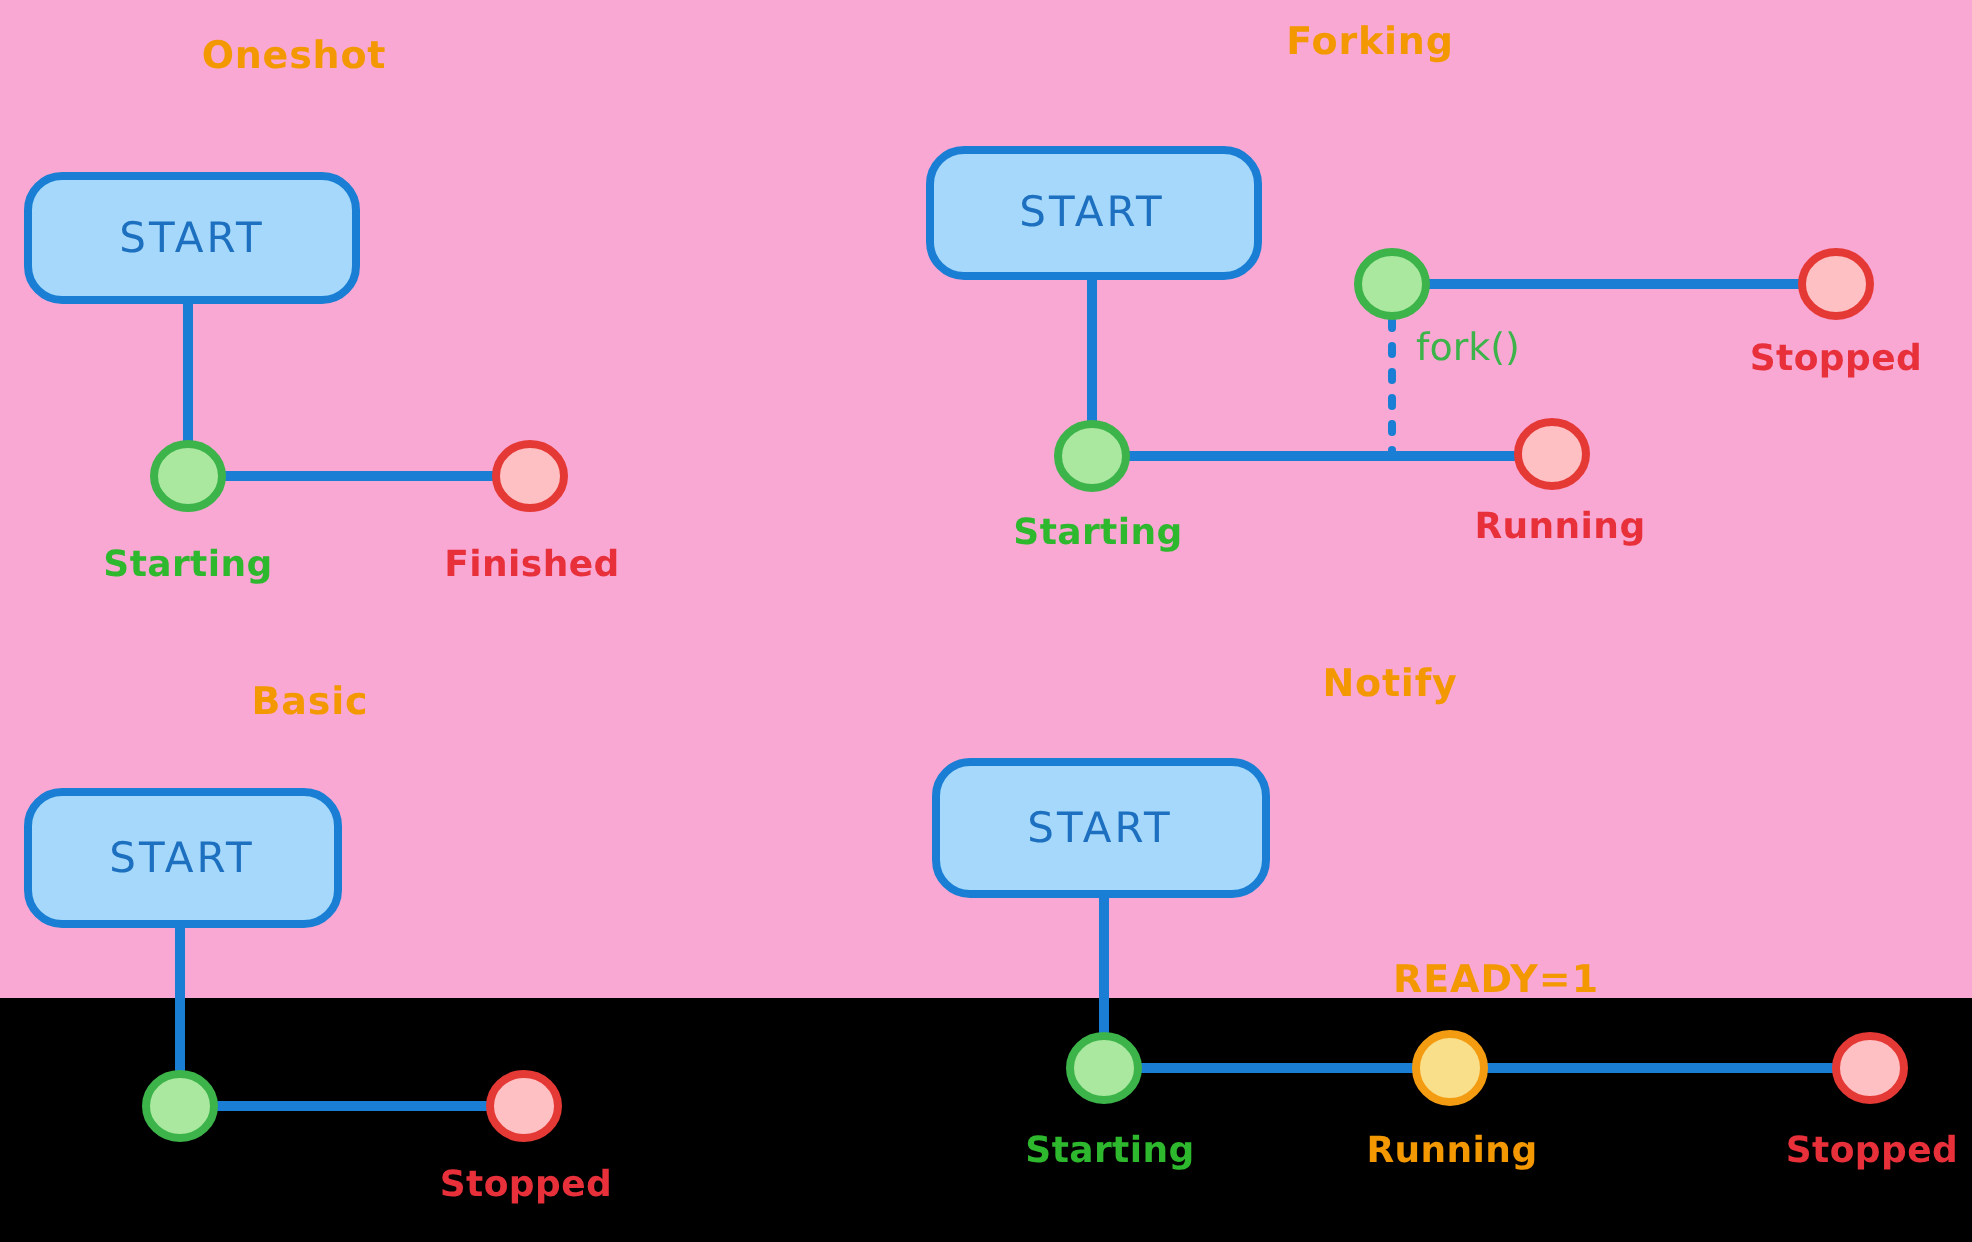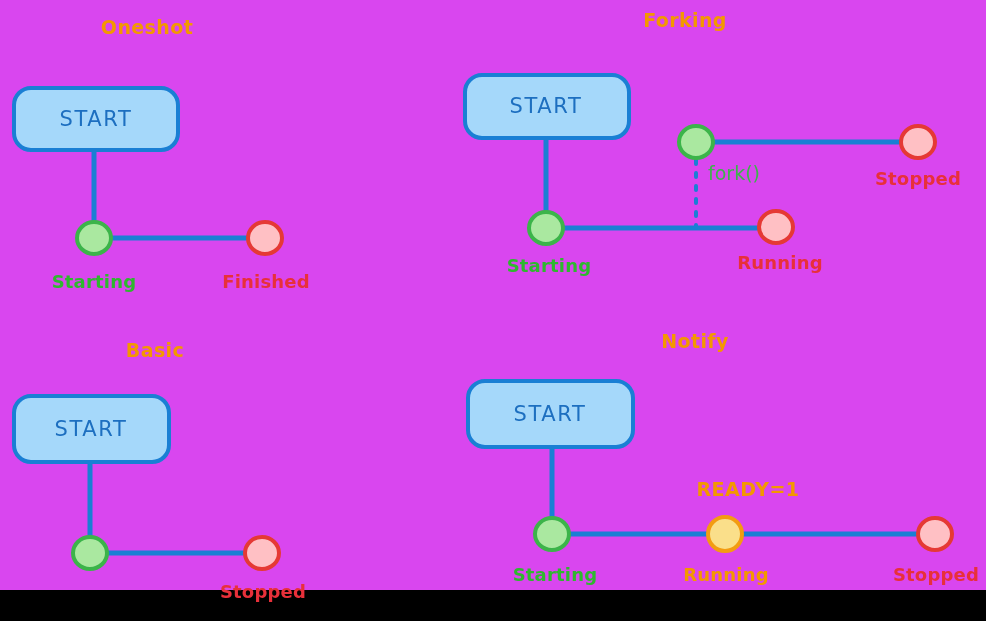--- a/index.html
+++ b/index.html
@@ -10,22 +10,22 @@
   }
   body {
     width: 986px;
     height: 621px;
     overflow: hidden;
     font-family: "DejaVu Sans", sans-serif;
   }
   #canvas {
     position: relative;
     width: 986px;
-    height: 590px;
-    background: #d946ef;
+    height: 499px;
+    background: #f9a8d4;
   }
   svg.diagram-layer {
     position: absolute;
     top: 0;
     left: 0;
     width: 986px;
     height: 621px;
     display: block;
   }
   

